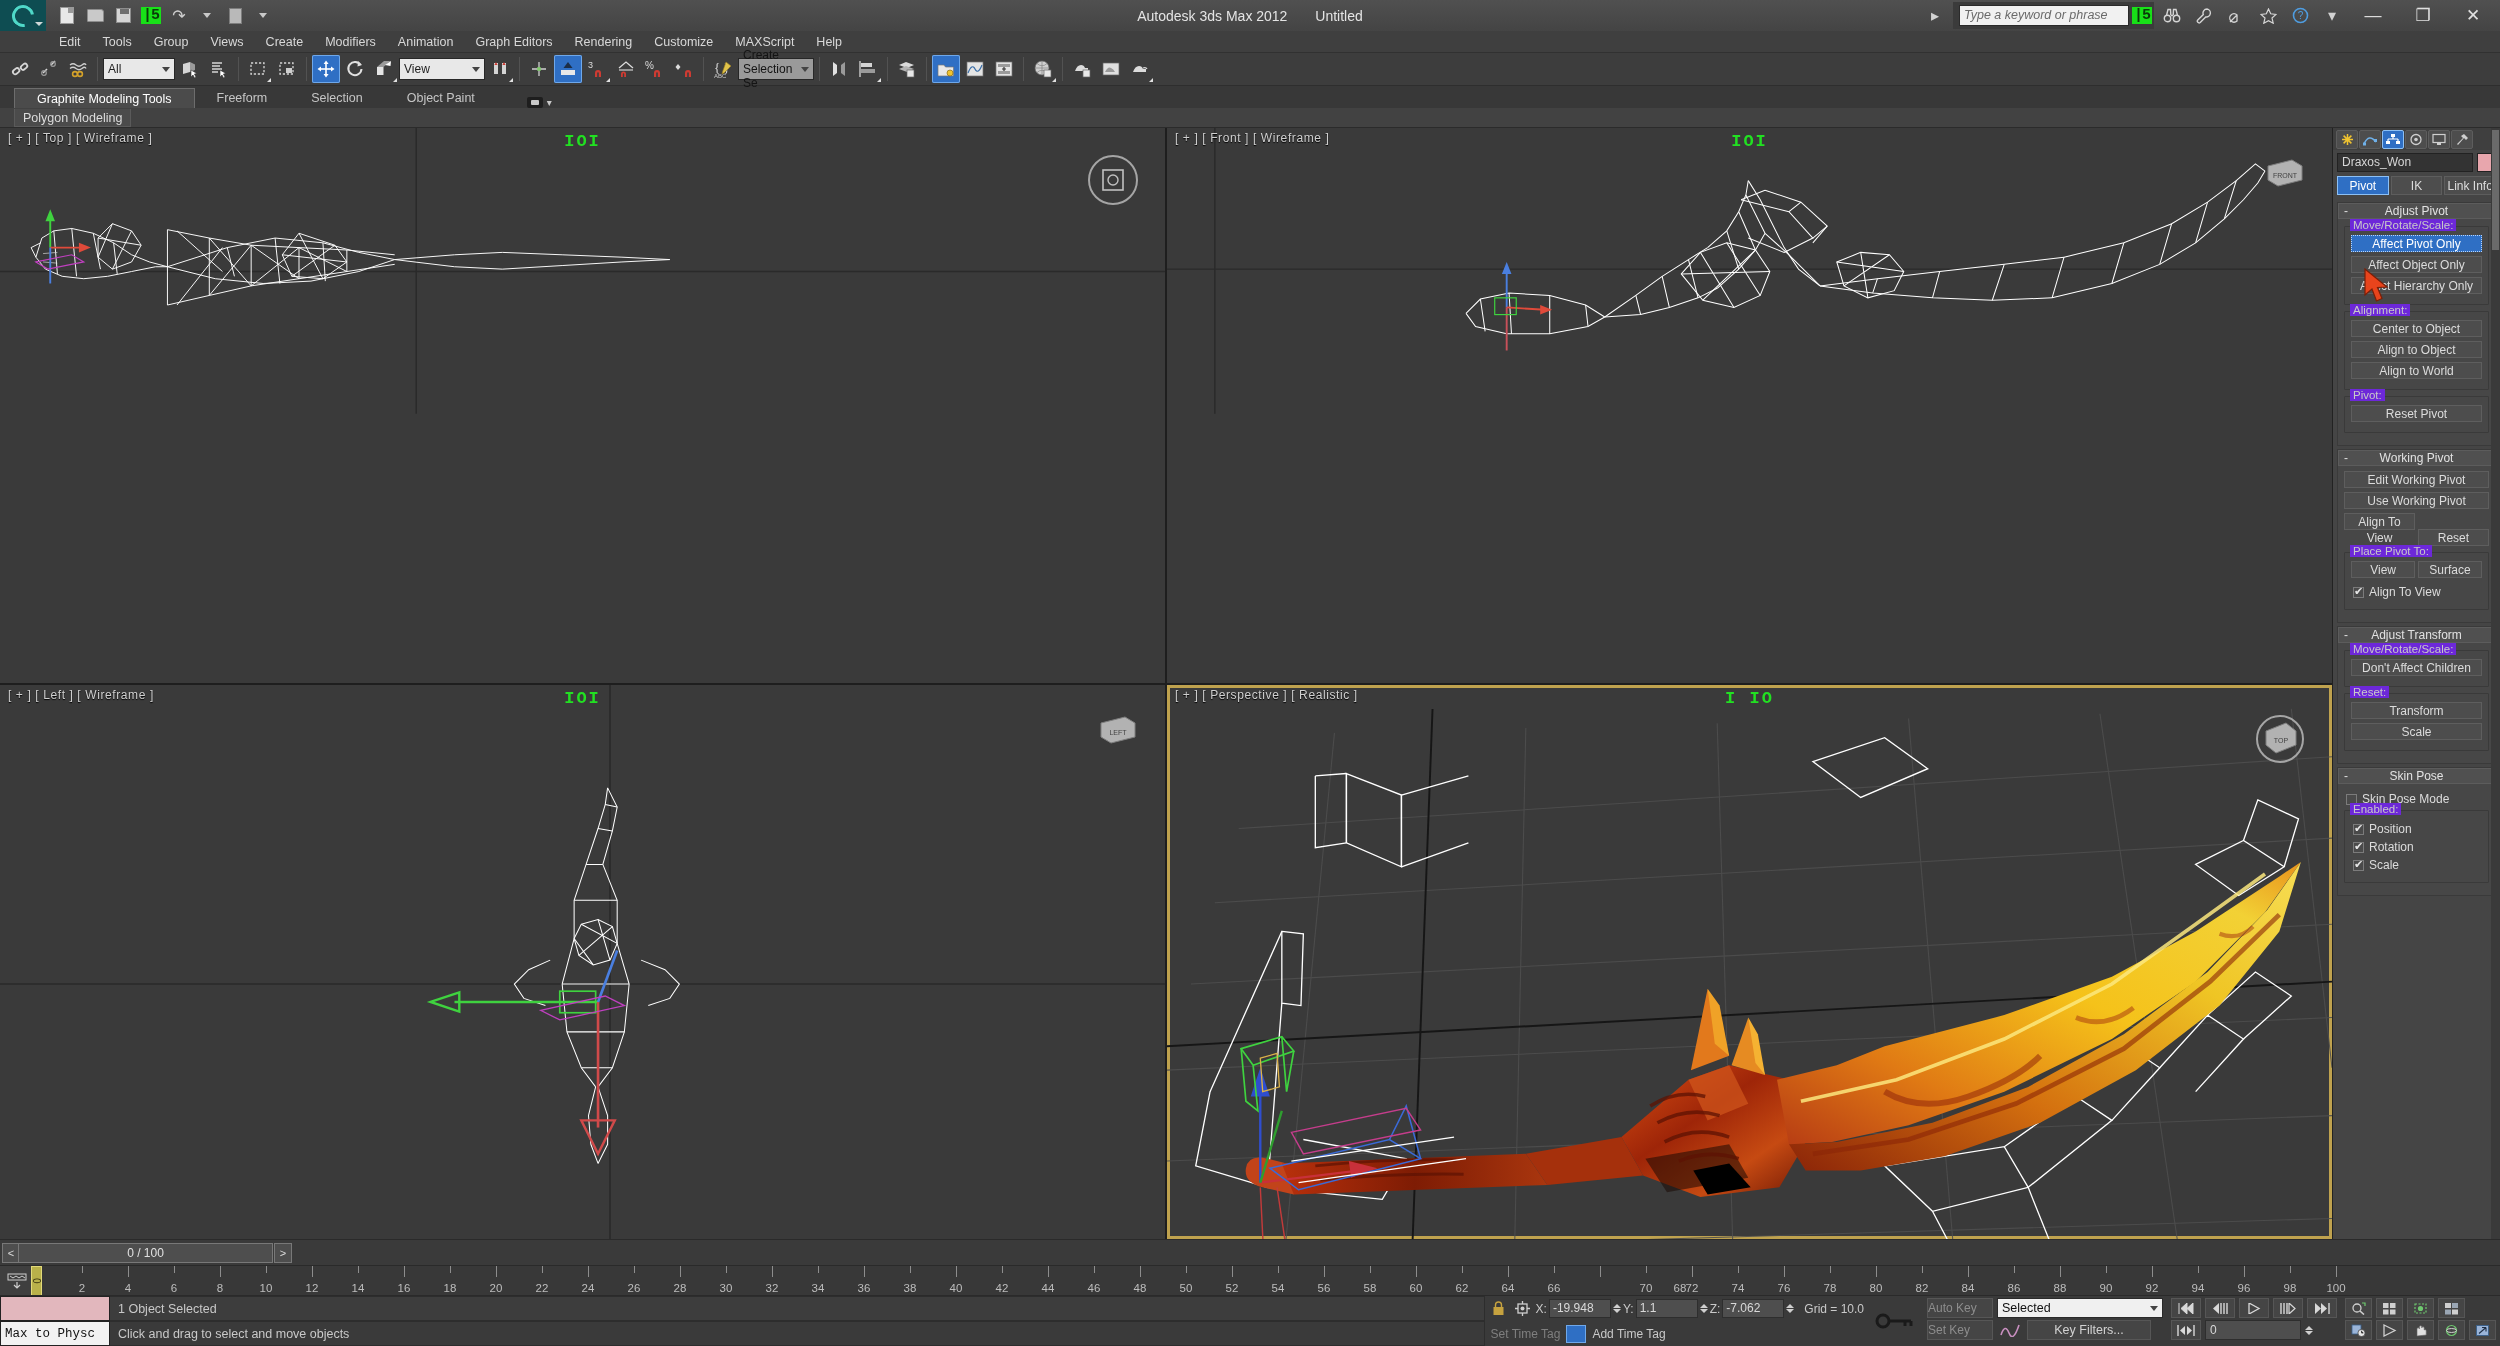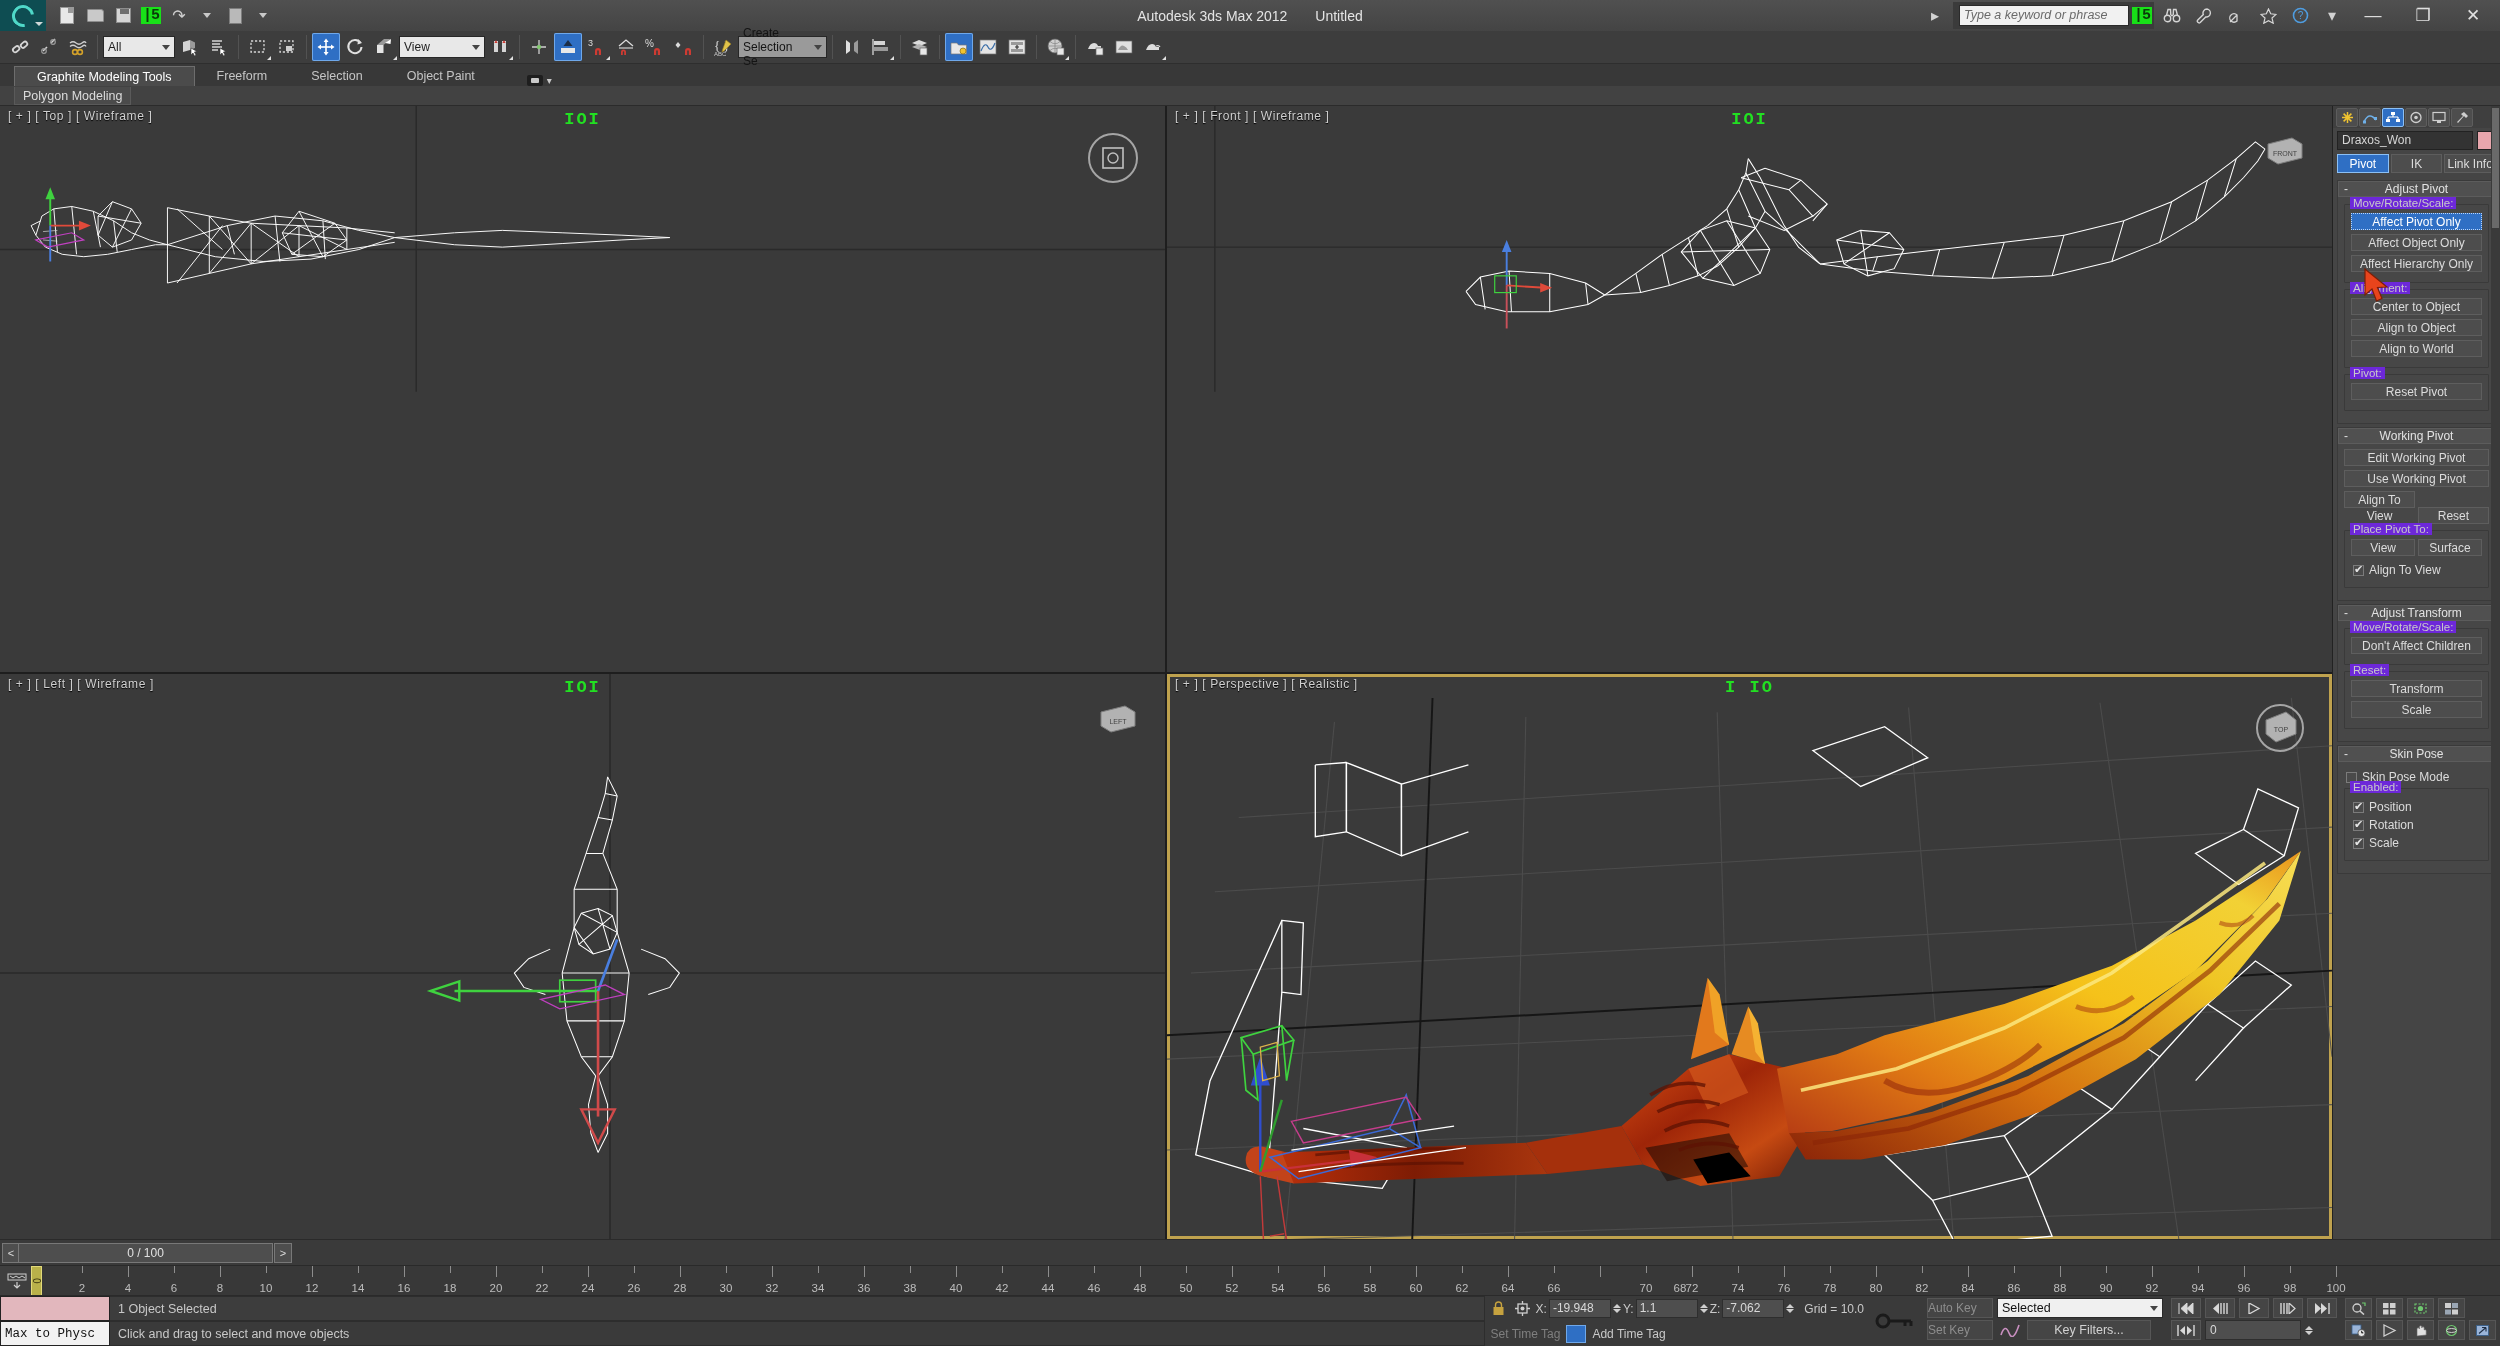--- a/index.html
+++ b/index.html
@@ -288,20 +288,34 @@
             <text x="8.5" y="12.4" font-size="10" fill="#4f9de0" text-anchor="middle" font-family="Liberation Sans">?</text>
           </svg>
       </div>
       <div class="tb-ico">▾</div>
       <div class="wbtn">—</div>
       <div class="wbtn">❐</div>
       <div class="wbtn close">✕</div>
     </div>
   </div>
 
+  <div class="menubar" id="menu-bar">
+      <div class="mi">Edit</div>
+      <div class="mi">Tools</div>
+      <div class="mi">Group</div>
+      <div class="mi">Views</div>
+      <div class="mi">Create</div>
+      <div class="mi">Modifiers</div>
+      <div class="mi">Animation</div>
+      <div class="mi">Graph Editors</div>
+      <div class="mi">Rendering</div>
+      <div class="mi">Customize</div>
+      <div class="mi">MAXScript</div>
+      <div class="mi">Help</div>
+    </div>
 
   <div class="maintoolbar">
     <div class="tbtn">
       <svg width="20" height="20" viewBox="0 0 20 20">
           <g fill="none" stroke="#d5d5d5" stroke-width="1.8">
             <rect x="2.5" y="10" width="7" height="4.5" rx="2.2" transform="rotate(-40 6 12)"></rect>
             <rect x="10.5" y="5.5" width="7" height="4.5" rx="2.2" transform="rotate(-40 14 7.7)"></rect>
           </g>
         </svg>
     </div>
@@ -443,21 +457,21 @@
         </svg>
     </div>
     <div class="sep"></div>
     <div class="tbtn">
       <svg width="22" height="20" viewBox="0 0 22 20">
           <text x="2" y="13" font-size="13" fill="#dcdcdc" font-family="Liberation Serif">{ }</text>
           <path d="M14 3 l5 4 l-7 7 l-2 1 l0.6-2.4Z" fill="#e0c34a" stroke="#9a7c1d" stroke-width=".6"></path>
           <text x="2" y="19" font-size="6" fill="#c9c9c9" font-family="Liberation Sans">ABC</text>
         </svg>
     </div>
-    <div class="combo dark" style="width:89px">
+    <div class="combo dark" style="width:76px">
       <span class="cv">Create Selection Se</span>
         <span class="ca"></span>
     </div>
     <div class="sep"></div>
     <div class="tbtn">
       <svg width="20" height="20" viewBox="0 0 20 20">
           <path d="M4 3 l4 3 v8 l-4 3Z" fill="#e0e0e0"></path>
           <path d="M16 3 l-4 3 v8 l4 3Z" fill="#9a9a9a"></path>
         </svg>
     </div>

